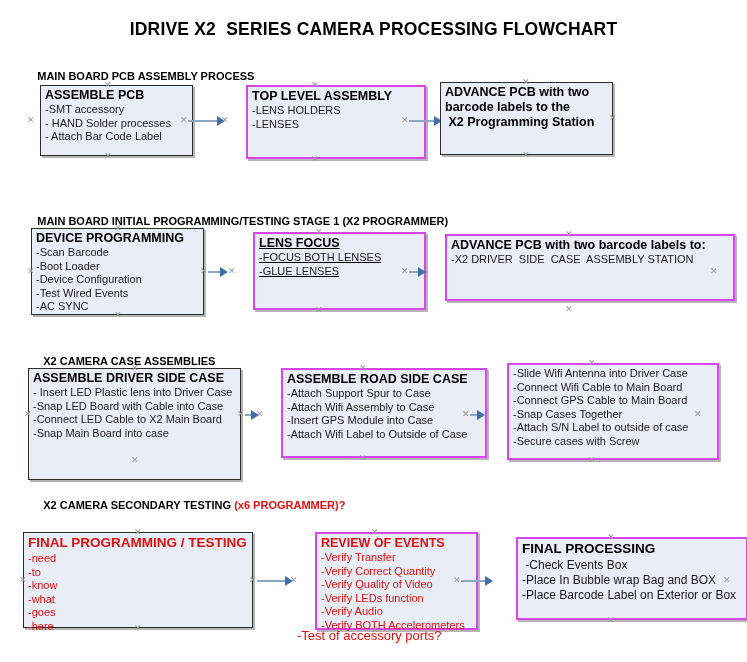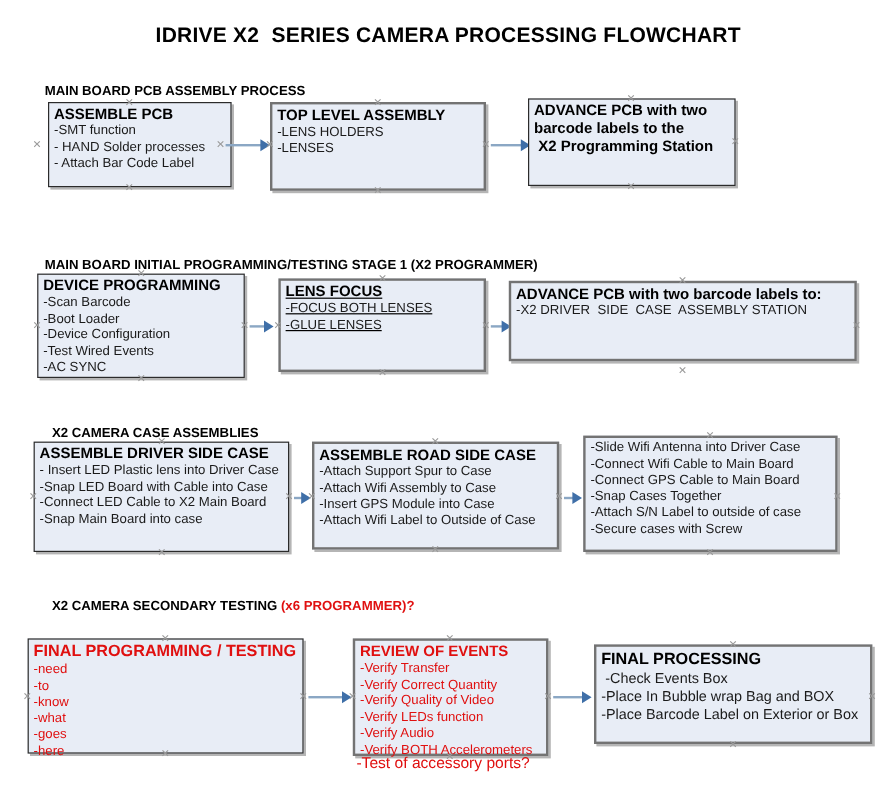--- a/index.html
+++ b/index.html
@@ -49,21 +49,22 @@
   .node {
     position: absolute;
     box-sizing: border-box;
     background: #e8edf6;
     border: 1px solid #2b2b2b;
     box-shadow: 2px 2px 0 rgba(120,120,120,0.55);
     padding: 2px 3px 2px 4px;
     overflow: visible;
   }
   .node.thick {
-    border: 2px solid #737373;
+    border: 2px solid #d946ef;
+    margin-left: 21px;
   }
   .node-title {
     font-size: 12.5px;
     font-weight: bold;
     color: #000000;
     line-height: 14px;
     white-space: pre;
     margin-bottom: 1px;
   }
   .node-line {
@@ -118,21 +119,21 @@
 <div id="canvas">
 
   <div class="doc-title">IDRIVE X2  SERIES CAMERA PROCESSING FLOWCHART</div>
 
   <div class="section-heading" style="left:25px; top:58px;">
     <span>MAIN BOARD PCB ASSEMBLY PROCESS</span><span class="accent"></span>
   </div>
 
   <div class="node" style="left:40px; top:85px; width:153px; height:71px;">
     <div class="node-title">ASSEMBLE PCB</div>
-    <div class="node-line">-SMT function</div>
+    <div class="node-line">-SMT accessory</div>
     <div class="node-line">- HAND Solder processes</div>
     <div class="node-line">- Attach Bar Code Label</div>
   </div>
   <span class="cpoint" style="left:104px; top:81px;">✕</span>
   <span class="cpoint" style="left:104px; top:152px;">✕</span>
   <span class="cpoint" style="left:27px; top:116px;">✕</span>
   <span class="cpoint" style="left:180px; top:116px;">✕</span>
 
   <div class="conn" style="left:188px; top:120px; width:32px;"></div>
   <div class="arrowhead" style="left:217px; top:116px;"></div>
@@ -197,21 +198,21 @@
     <div class="node-line">-X2 DRIVER  SIDE  CASE  ASSEMBLY STATION</div>
   </div>
   <span class="cpoint" style="left:565px; top:230px;">✕</span>
   <span class="cpoint" style="left:565px; top:305px;">✕</span>
   <span class="cpoint" style="left:710px; top:267px;">✕</span>
 
   <div class="section-heading" style="left:31px; top:343px;">
     <span>X2 CAMERA CASE ASSEMBLIES</span><span class="accent"></span>
   </div>
 
-  <div class="node" style="left:28px; top:368px; width:213px; height:92px;">
+  <div class="node" style="left:28px; top:368px; width:213px; height:112px;">
     <div class="node-title">ASSEMBLE DRIVER SIDE CASE</div>
     <div class="node-line">- Insert LED Plastic lens into Driver Case</div>
     <div class="node-line">-Snap LED Board with Cable into Case</div>
     <div class="node-line">-Connect LED Cable to X2 Main Board</div>
     <div class="node-line">-Snap Main Board into case</div>
   </div>
   <span class="cpoint" style="left:131px; top:364px;">✕</span>
   <span class="cpoint" style="left:131px; top:456px;">✕</span>
   <span class="cpoint" style="left:24px; top:410px;">✕</span>
   <span class="cpoint" style="left:237px; top:410px;">✕</span>

